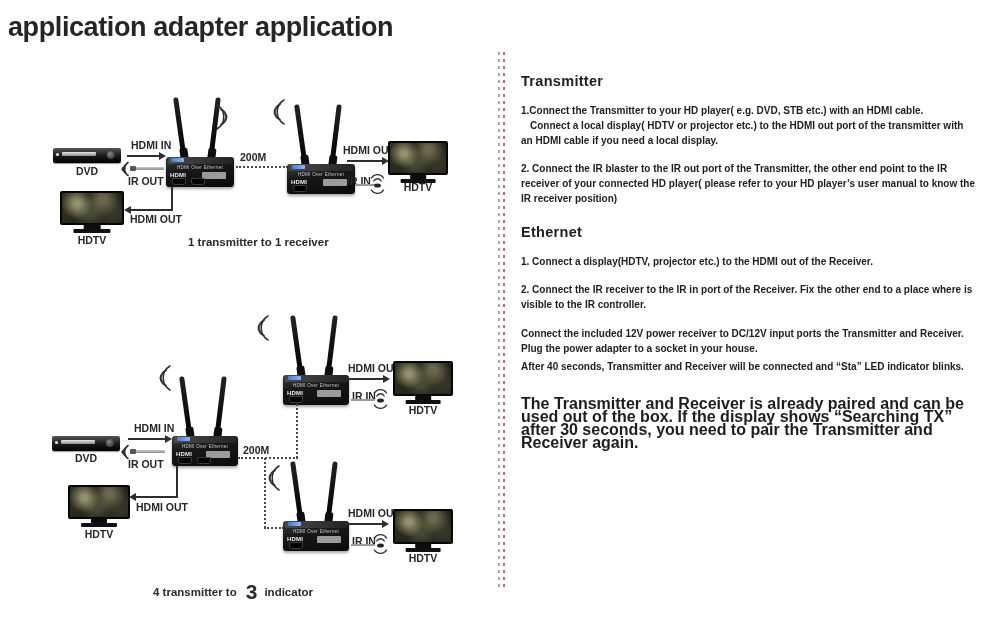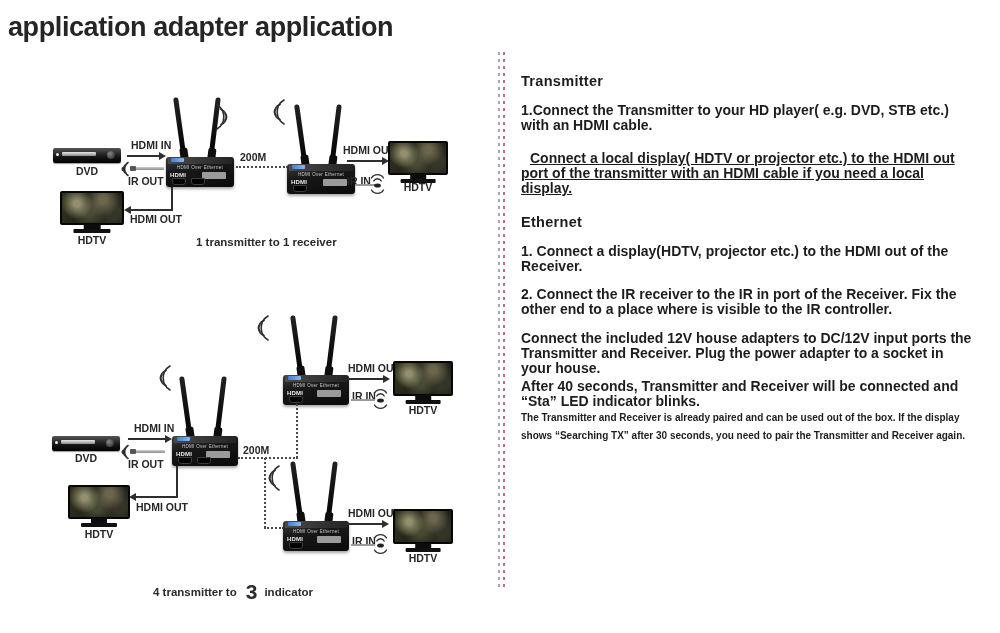--- a/index.html
+++ b/index.html
@@ -95,24 +95,24 @@
             border-top:4px solid transparent; border-bottom:4px solid transparent; }
 
   
   .cap { position:absolute; font-size:11.5px; font-weight:bold; color:#2a2a2a; white-space:nowrap; }
   .cap .big { font-size:21px; vertical-align:-3px; padding:0 7px 0 9px; }
 
   
   .setup { position:absolute; left:521px; top:55px; width:456px; }
   .setup h1 { margin:0; font-size:18px; font-weight:bold; color:#1d1d1d; word-spacing:5px; letter-spacing:.5px; }
   .setup h2 { margin:18px 0 0; font-size:14.5px; font-weight:bold; color:#1d1d1d; letter-spacing:.3px; }
-  .setup p  { margin:13px 0 0; font-size:14px; line-height:15px; font-weight:bold; color:#1d1d1d; }
-  .setup p.cont { margin-top:18px; text-indent:9px;text-decoration:underline; }
+  .setup p  { margin:13px 0 0; font-size:10px; line-height:15px; font-weight:bold; color:#1d1d1d; }
+  .setup p.cont { margin-top:0; text-indent:9px; }
   .setup p.tight { margin-top:3px; }
-  .setup p.note { margin-top:0; font-size:10px; line-height:18px; }
+  .setup p.note { margin-top:23px; font-size:16px; line-height:13px; }
 </style>
 </head>
 <body>
 
 <div class="page">
 
   <div class="page-title">application adapter application</div>
 
   <div class="div-gray"></div>
   <div class="div-pink"></div>
@@ -209,21 +209,21 @@
 
     <div class="hdtv" style="left:388px;top:141px;width:60px;height:42px;">
       <div class="tv-frame">
           <div class="tv-screen"></div>
         </div>
       <div class="tv-stand"></div>
       <div class="tv-base"></div>
     </div>
     <div class="dlabel ctr" style="left:388px;top:181px;width:60px;">HDTV</div>
 
-    <div class="cap" style="left:196px;top:236px;">1 transmitter to 1 receiver</div>
+    <div class="cap" style="left:188px;top:236px;">1 transmitter to 1 receiver</div>
   </div>
 
   <div>
 
     <div class="device" style="left:283px;top:371px;width:66px;">
       <span class="antenna ant-l"></span>
       <span class="antenna ant-r"></span>
       <svg class="waves flip" style="left:-29px;top:-57px;" width="19" height="28" viewBox="0 0 19 28">
         <path d="M5 2 a 14 14 0 0 1 0 24"></path>
           <path d="M9 6.5 a 8 8 0 0 1 0 15"></path>
@@ -359,23 +359,24 @@
     <div class="cap" style="left:153px;top:580px;">
       <span>4 transmitter to</span><span class="big">3</span><span>indicator</span>
     </div>
   </div>
 
   <div class="setup">
 
     <h2>Transmitter</h2>
     <p style="margin-top:14px;">1.Connect the Transmitter to your HD player( e.g. DVD, STB etc.) with an HDMI cable.</p>
     <p class="cont">Connect  a  local display( HDTV or projector etc.) to the HDMI out port of the transmitter with an HDMI cable if you need a local display.</p>
+    <p>2. Connect the IR blaster to the IR out port of the Transmitter, the other end point to the IR receiver of your connected HD player( please refer to your HD player’s user manual to know the IR receiver position)</p>
 
     <h2>Ethernet</h2>
     <p style="margin-top:14px;">1. Connect a display(HDTV, projector etc.) to the HDMI out of the Receiver.</p>
     <p>2. Connect the IR receiver to the IR in port of the Receiver. Fix the other end to a place where is visible to the IR controller.</p>
 
-    <p style="margin-top:14px;">Connect the included 12V house adapters to DC/12V input ports the Transmitter and Receiver. Plug the power adapter to a socket in your house.</p>
+    <p style="margin-top:14px;">Connect the included 12V power receiver to DC/12V input ports the Transmitter and Receiver. Plug the power adapter to a socket in your house.</p>
     <p class="tight">After 40 seconds, Transmitter and Receiver will be connected and “Sta” LED indicator blinks.</p>
     <p class="note">The Transmitter and Receiver is already paired and can be used out of the box. If the display shows “Searching TX” after 30 seconds, you need to pair the Transmitter and Receiver again.</p>
   </div>
 
 </div>
 
 </body></html>

